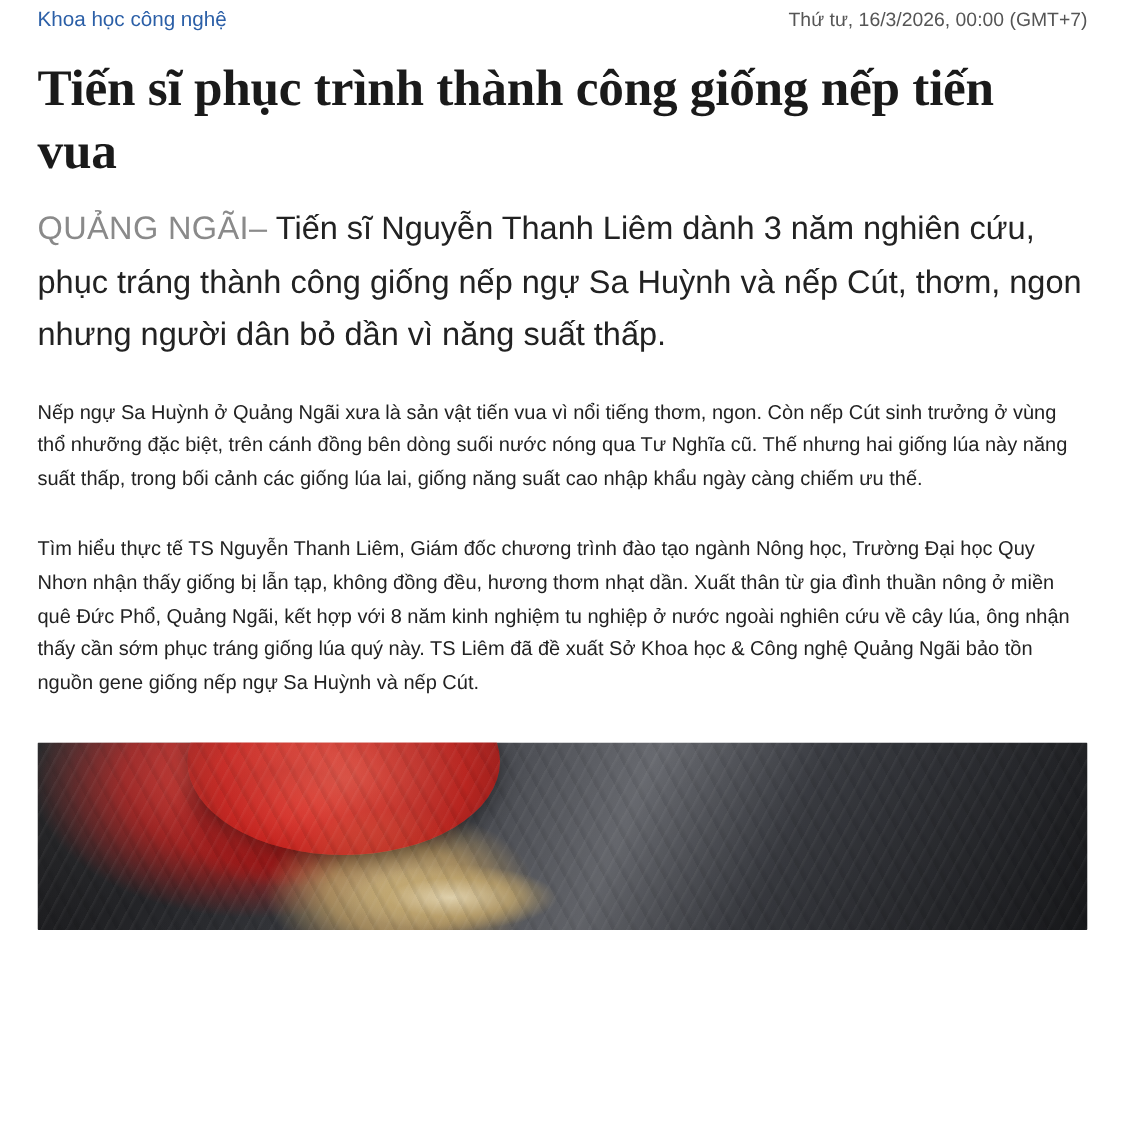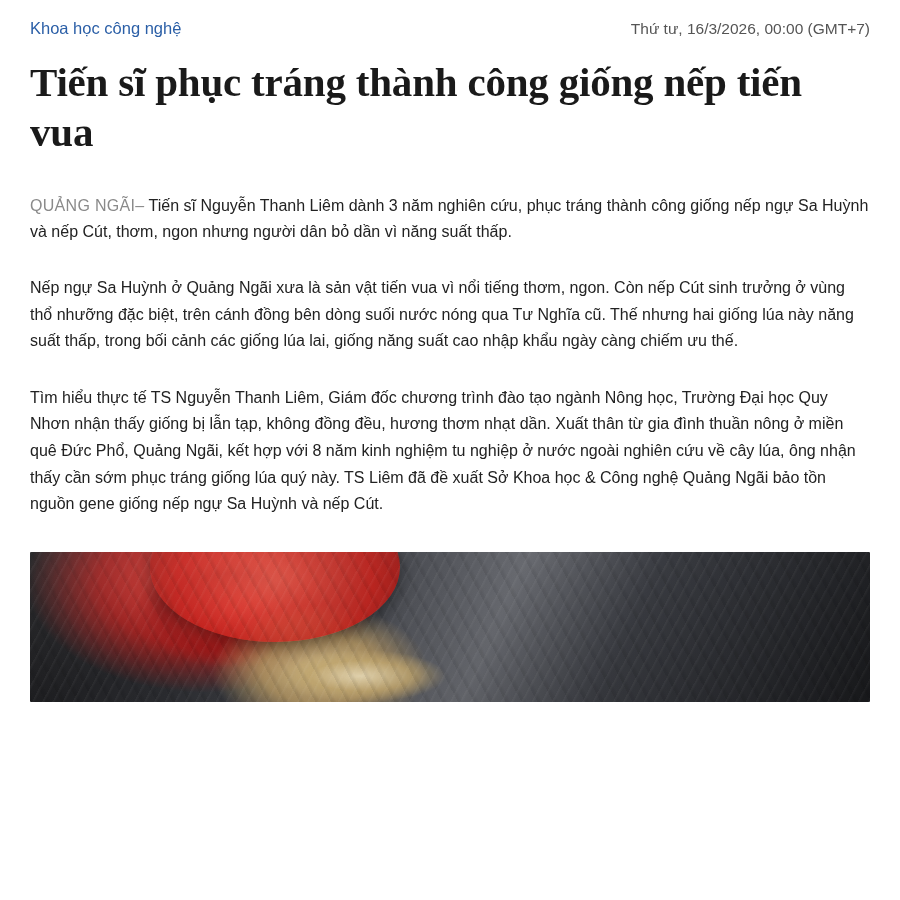--- a/index.html
+++ b/index.html
@@ -21,21 +21,21 @@
     box-sizing: border-box;
   }
   .article {
     padding: 0 30px;
     box-sizing: border-box;
   }
   .meta-row {
     display: flex;
     align-items: baseline;
     justify-content: space-between;
-    padding-top: 18px;
+    padding-top: 6px;
     padding-bottom: 4px;
   }
   .category {
     color: #2b5fa7;
     font-size: 16.5px;
     line-height: 1.3;
     text-decoration: none;
     font-family: "Liberation Sans", sans-serif;
   }
   .timestamp {
@@ -48,23 +48,23 @@
     font-family: "Liberation Serif", serif;
     font-weight: bold;
     font-size: 41px;
     line-height: 1.22;
     margin: 14px 0 0 0;
     letter-spacing: -0.2px;
     color: #1a1a1a;
     max-width: 830px;
   }
   .lead {
-    font-size: 16px;
+    font-size: 26px;
     line-height: 1.62;
-    margin-top: 36px;
+    margin-top: 16px;
     color: #222222;
     font-weight: 500;
   }
   .location {
     color: #8a8a8a;
     font-weight: 400;
     letter-spacing: 0.3px;
   }
   p.body-para {
     font-size: 16px;
@@ -128,21 +128,21 @@
 <body>
 
 <div class="page">
   <div class="article">
 
     <div class="meta-row">
       <a class="category" href="#">Khoa học công nghệ</a>
       <span class="timestamp">Thứ tư, 16/3/2026, 00:00 (GMT+7)</span>
     </div>
 
-    <h1 class="title">Tiến sĩ phục tráng thành công giống nếp tiến vua</h1>
+    <h1 class="title">Tiến sĩ phục trình thành công giống nếp tiến vua</h1>
 
     <p class="lead"><span class="location">QUẢNG NGÃI–</span><span> Tiến sĩ Nguyễn Thanh Liêm dành 3 năm nghiên cứu, phục tráng thành công giống nếp ngự Sa Huỳnh và nếp Cút, thơm, ngon nhưng người dân bỏ dần vì năng suất thấp.</span></p>
 
     <p class="body-para">Nếp ngự Sa Huỳnh ở Quảng Ngãi xưa là sản vật tiến vua vì nổi tiếng thơm, ngon. Còn nếp Cút sinh trưởng ở vùng thổ nhưỡng đặc biệt, trên cánh đồng bên dòng suối nước nóng qua Tư Nghĩa cũ. Thế nhưng hai giống lúa này năng suất thấp, trong bối cảnh các giống lúa lai, giống năng suất cao nhập khẩu ngày càng chiếm ưu thế.</p>
 
     <p class="body-para">Tìm hiểu thực tế TS Nguyễn Thanh Liêm, Giám đốc chương trình đào tạo ngành Nông học, Trường Đại học Quy Nhơn nhận thấy giống bị lẫn tạp, không đồng đều, hương thơm nhạt dần. Xuất thân từ gia đình thuần nông ở miền quê Đức Phổ, Quảng Ngãi, kết hợp với 8 năm kinh nghiệm tu nghiệp ở nước ngoài nghiên cứu về cây lúa, ông nhận thấy cần sớm phục tráng giống lúa quý này. TS Liêm đã đề xuất Sở Khoa học &amp; Công nghệ Quảng Ngãi bảo tồn nguồn gene giống nếp ngự Sa Huỳnh và nếp Cút.</p>
 
     <div class="figure">
       <div class="photo">
         <div class="bowl-rim"></div>

